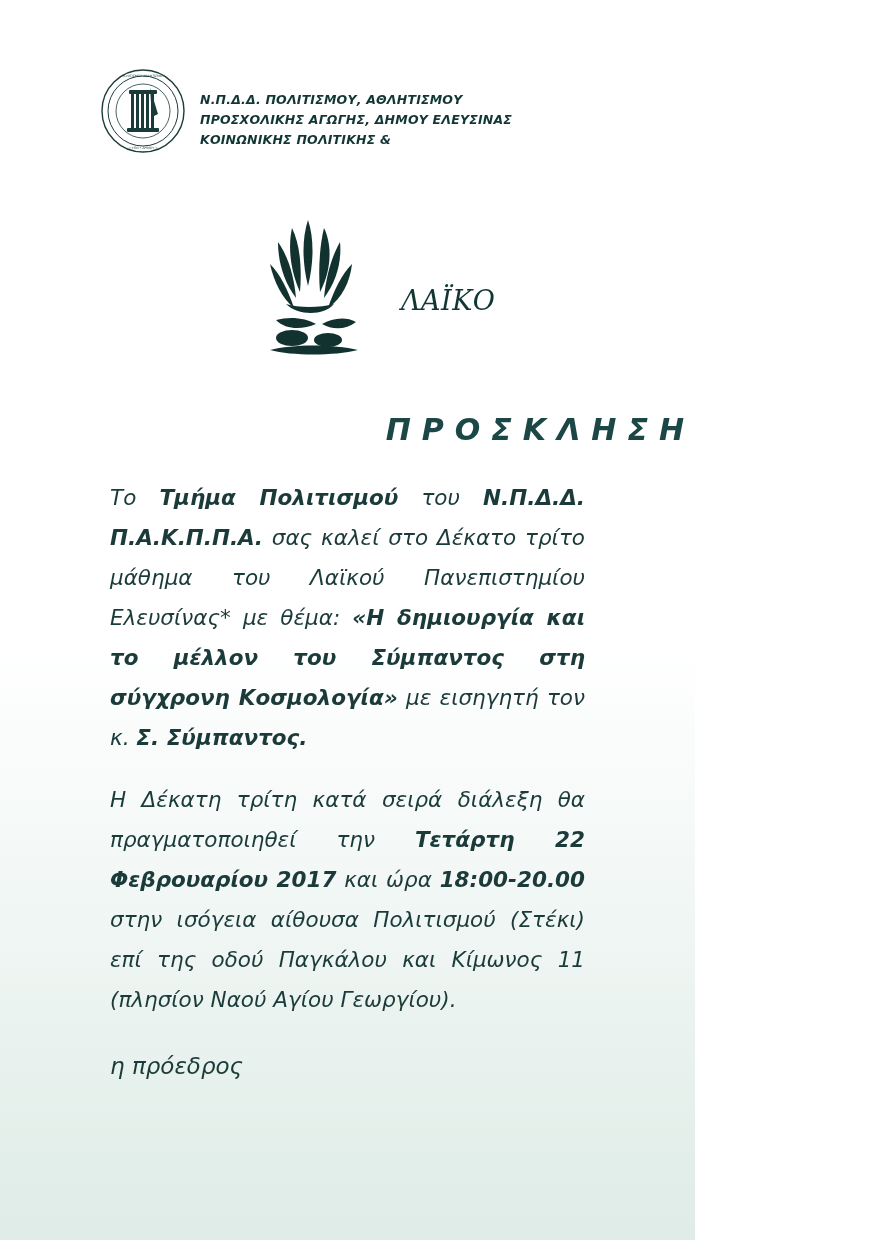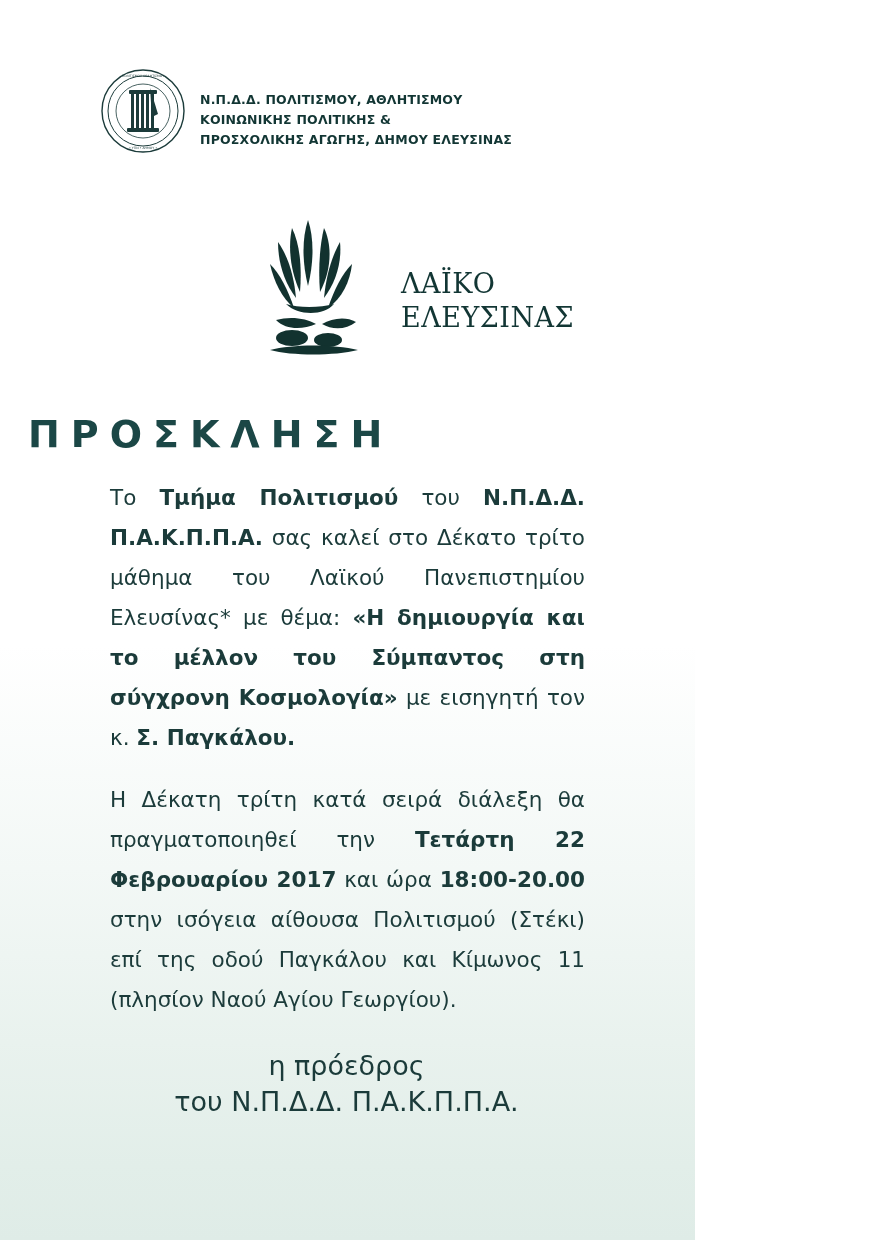--- a/index.html
+++ b/index.html
@@ -19,20 +19,21 @@
     width: 695px;
     height: 1240px;
     box-sizing: border-box;
     background: linear-gradient(180deg,
         #ffffff 0%,
         #ffffff 52%,
         #f3f8f6 70%,
         #e9f2ee 84%,
         #e2eee9 94%,
         #dfece7 100%);
+    font-style: italic;
   }
 
   
   .header {
     position: absolute;
     left: 100px;
     top: 68px;
     display: flex;
     align-items: flex-start;
     gap: 14px;
@@ -74,27 +75,26 @@
     color: #123634;
     margin-top: 28px;
   }
 
   
   .title {
     position: absolute;
     left: 0;
     right: 0;
     top: 412px;
-    text-align: left;
+    text-align: right;
     font-family: "DejaVu Sans", sans-serif;
     font-weight: bold;
-    font-size: 38px;
+    font-size: 30px;
     letter-spacing: 11px;
     color: #1b4746;
-    padding-left: 28px;
   }
 
   
   .body-wrap {
     position: absolute;
     left: 110px;
     right: 110px;
     top: 478px;
   }
   p.para {
@@ -103,23 +103,23 @@
     font-size: 21.5px;
     line-height: 40px;
     text-align: justify;
     text-justify: inter-word;
     color: #1b3b3a;
   }
   p.para b { font-weight: bold; }
 
   .signature {
     margin-top: 28px;
-    text-align: center;
-    font-family: "DejaVu Sans", sans-serif;
-    font-size: 27px;
+    text-align: left;
+    font-family: "DejaVu Sans", sans-serif;
+    font-size: 23px;
     line-height: 36px;
     color: #1b3b3a;
     padding-right: 2px;
   }
   .signer {
     margin-top: 34px;
     text-align: right;
     font-family: "DejaVu Sans", sans-serif;
     font-size: 21.5px;
     letter-spacing: 1.5px;
@@ -162,22 +162,22 @@
           <path d="M50 20 L58 46 L52 49 Z"></path>
         </g>
         <g font-family="DejaVu Sans, sans-serif" font-size="3.2" fill="#1b3b3a">
           <text x="43" y="9" text-anchor="middle">ΠΟΛΙΤΙΣΜΟΥ  ΑΘΛΗΤΙΣΜΟΥ</text>
           <text x="43" y="81" text-anchor="middle">• ΥΠΝ • ΔΗΜΟΥ •</text>
         </g>
       </svg>
     </span>
     <div class="org-lines">
       <div>Ν.Π.Δ.Δ. ΠΟΛΙΤΙΣΜΟΥ, ΑΘΛΗΤΙΣΜΟΥ</div>
+      <div>ΠΡΟΣΧΟΛΙΚΗΣ ΑΓΩΓΗΣ, ΔΗΜΟΥ ΕΛΕΥΣΙΝΑΣ</div>
       <div>ΚΟΙΝΩΝΙΚΗΣ ΠΟΛΙΤΙΚΗΣ &amp;</div>
-      <div>ΠΡΟΣΧΟΛΙΚΗΣ ΑΓΩΓΗΣ, ΔΗΜΟΥ ΕΛΕΥΣΙΝΑΣ</div>
     </div>
   </div>
 
   <div class="lpe">
     <span class="wheat">
       <svg viewBox="0 0 105 150" width="105" height="150" aria-hidden="true">
         <g fill="#12322f">
           <path d="M46 8 C40 26 40 50 46 74 C52 50 52 26 46 8 Z"></path>
           <path d="M30 16 C26 34 28 58 38 80 C40 56 38 32 30 16 Z"></path>
           <path d="M62 16 C70 32 70 58 58 80 C56 56 58 32 62 16 Z"></path>
@@ -189,37 +189,35 @@
           <path d="M14 108 C28 104 44 106 54 112 C40 118 24 118 14 108 Z"></path>
           <path d="M60 112 C70 106 84 104 94 110 C84 118 70 118 60 112 Z"></path>
           <ellipse cx="30" cy="126" rx="16" ry="8"></ellipse>
           <ellipse cx="66" cy="128" rx="14" ry="7"></ellipse>
           <path d="M8 138 C30 132 72 132 96 138 C72 144 30 144 8 138 Z"></path>
         </g>
       </svg>
     </span>
     <div class="lpe-text">
       <div>ΛΑΪΚΟ</div>
-      <div>ΕΛΕΥΣΙΝΑΣ</div>
     </div>
   </div>
 
   <div class="title">ΠΡΟΣΚΛΗΣΗ</div>
 
   <div class="body-wrap">
 
     <p class="para">
-      <span>Το </span><b>Τμήμα Πολιτισμού</b><span> του </span><b>Ν.Π.Δ.Δ. Π.Α.Κ.Π.Π.Α.</b><span> σας καλεί στο Δέκατο τρίτο μάθημα του Λαϊκού Πανεπιστημίου Ελευσίνας* με θέμα: </span><b>«Η δημιουργία και το μέλλον του Σύμπαντος στη σύγχρονη Κοσμολογία»</b><span> με εισηγητή τον κ. </span><b>Σ. Παγκάλου.</b>
+      <span>Το </span><b>Τμήμα Πολιτισμού</b><span> του </span><b>Ν.Π.Δ.Δ. Π.Α.Κ.Π.Π.Α.</b><span> σας καλεί στο Δέκατο τρίτο μάθημα του Λαϊκού Πανεπιστημίου Ελευσίνας* με θέμα: </span><b>«Η δημιουργία και το μέλλον του Σύμπαντος στη σύγχρονη Κοσμολογία»</b><span> με εισηγητή τον κ. </span><b>Σ. Σύμπαντος.</b>
     </p>
 
     <p class="para">
       <span>Η Δέκατη τρίτη κατά σειρά διάλεξη θα πραγματοποιηθεί την </span><b>Τετάρτη 22 Φεβρουαρίου 2017</b><span> και ώρα </span><b>18:00-20.00</b><span> στην ισόγεια αίθουσα Πολιτισμού (Στέκι) επί της οδού Παγκάλου και Κίμωνος 11 (πλησίον Ναού Αγίου Γεωργίου).</span>
     </p>
 
     <div class="signature">
       <div>η πρόεδρος</div>
-      <div>του Ν.Π.Δ.Δ. Π.Α.Κ.Π.Π.Α.</div>
     </div>
 
   </div>
 
 
 </div>
 
 </body></html>

